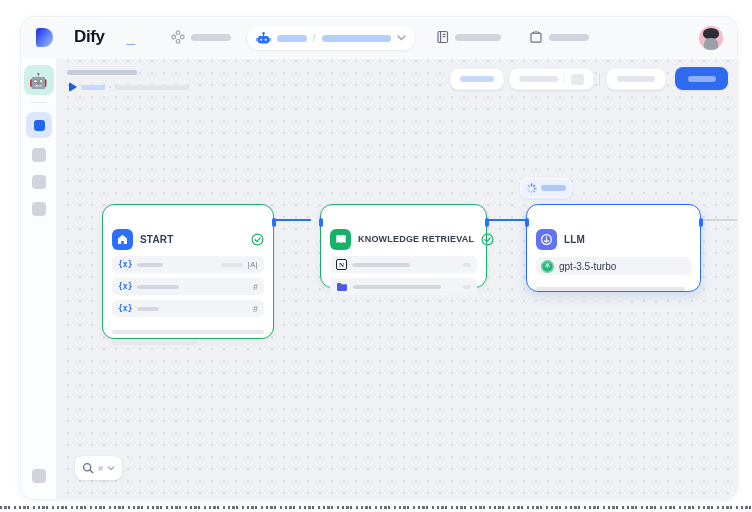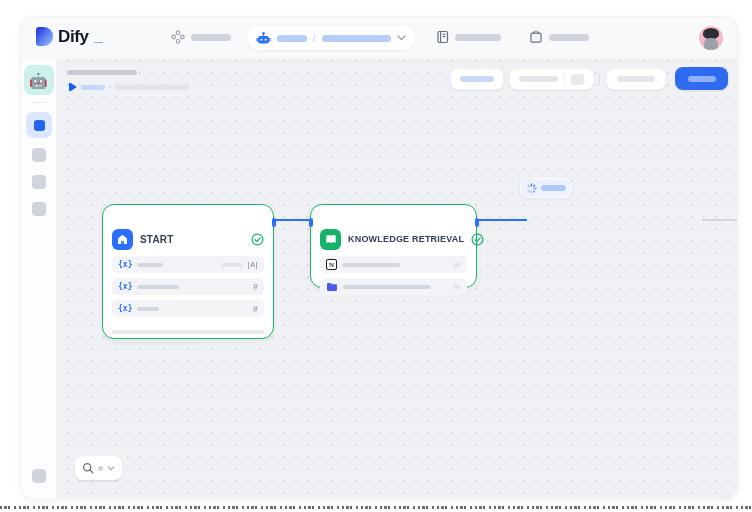--- a/index.html
+++ b/index.html
@@ -12,21 +12,21 @@
       radial-gradient(rgba(215,150,180,.10) .6px, transparent .7px);
     background-size:9px 6px,13px 8px;
   }
   .noise-strip{position:absolute;left:0;top:506px;width:752px;height:3px;opacity:.75;
     background:repeating-linear-gradient(90deg,#2e3340 0 2px,transparent 2px 4px,#3a4050 4px 7px,transparent 7px 8px,#272c38 8px 10px,transparent 10px 14px,#333948 14px 16px,transparent 16px 19px);}
   
   .window{position:absolute;left:20px;top:16px;width:716px;height:482px;border-radius:14px;
     background:#eff1f4;box-shadow:0 2px 10px rgba(16,24,40,.05);overflow:hidden;border:1px solid #f0f1f4;}
   
   .hdr{position:absolute;left:0;top:0;width:100%;height:42px;background:#f8f9fb;}
-  .logo{position:absolute;left:15px;top:10px;display:flex;align-items:flex-start;gap:5px;}
+  .logo{position:absolute;left:15px;top:10px;display:flex;align-items:center;gap:21px;}
   .logo-mark{width:17px;height:19px;border-radius:3px 9px 9px 3px;background:linear-gradient(130deg,#2b3fe4 15%,#5f85f2 55%,#9cb6f9 95%);}
   .logo-text{font-size:17px;font-weight:800;color:#101828;letter-spacing:-.4px;}
   .logo-cursor{font-size:15px;font-weight:800;color:#2970ff;margin-left:1px;}
   .hgroup{position:absolute;top:13px;display:flex;align-items:center;gap:6px;}
   .sk{border-radius:4px;background:#d0d5dd;}
   .sk.h7{height:7px;} .sk.h6{height:6px;} .sk.h5{height:5px;}
   .sk.blue{background:#b4cdf9;}
   .hpill{position:absolute;left:226px;top:9px;width:168px;height:24px;background:#fff;border-radius:12px;
     box-shadow:0 1px 3px rgba(16,24,40,.08);display:flex;align-items:center;gap:6px;padding:0 9px;box-sizing:border-box;}
   .sep{font-size:10px;color:#ccd2da;}
@@ -239,21 +239,21 @@
         <div class="rowsk" style="width:22px;"></div>
         <span class="rtype">
             <span class="hash">#</span>
           </span>
       </div>
       <div class="bline" style="width:100%;margin-top:13px;"></div>
       <div class="bline" style="width:57%;margin-top:7px;"></div>
       <div class="handle right"></div>
     </div>
 
-    <div class="node valid" style="left:253px;top:145px;width:167px;height:84px;">
+    <div class="node valid" style="left:263px;top:145px;width:167px;height:84px;">
       <div class="nhead">
         <div class="nicon knowledge">
           <svg width="12" height="12" viewBox="0 0 12 12">
               <path d="M1.3 2.5C2.9 1.8 4.4 1.8 6 2.5v7.3C4.4 9.1 2.9 9.1 1.3 9.8ZM6 2.5c1.6-.7 3.1-.7 4.7 0v7.3c-1.6-.7-3.1-.7-4.7 0Z" fill="#fff"></path>
             </svg>
         </div>
         <span class="ntitle long">KNOWLEDGE RETRIEVAL</span>
         <span class="ncheck">
           <svg width="13" height="13" viewBox="0 0 13 13" fill="none">
               <circle cx="6.5" cy="6.5" r="5.4" stroke="#17b26a" stroke-width="1.2"></circle>
@@ -292,20 +292,39 @@
             <line x1="9.5" y1="9.5" x2="8.1" y2="8.1" opacity=".55"></line>
           <line x1="6" y1="11" x2="6" y2="9" opacity=".4"></line>
             <line x1="2.5" y1="9.5" x2="3.9" y2="8.1" opacity=".3"></line>
           <line x1="1" y1="6" x2="3" y2="6" opacity=".2"></line>
             <line x1="2.5" y1="2.5" x2="3.9" y2="3.9" opacity=".5"></line>
         </svg>
       </span>
       <div class="sk h6" style="width:28px;background:#adc8f9;"></div>
     </div>
 
+    <div class="node selected" style="left:469px;top:145px;width:175px;height:88px;">
+      <div class="nhead" style="margin-bottom:7px;">
+        <div class="nicon llm">
+          <svg width="13" height="13" viewBox="0 0 13 13" fill="none" stroke="#fff">
+            <circle cx="6.5" cy="6.5" r="4.9" stroke-width="1.2"></circle>
+            <path d="M6.5 3.9v5.2M4.4 7.7c1.4 1 2.8 1 4.2 0" stroke-width="1.1" stroke-linecap="round"></path>
+          </svg>
+        </div>
+        <span class="ntitle">LLM</span>
+      </div>
+      <div class="model-row">
+        <span class="openai">✳</span>
+        <span class="model-name">gpt-3.5-turbo</span>
+      </div>
+      <div class="bline" style="width:96%;margin-top:12px;"></div>
+      <div class="bline" style="width:56%;margin-top:6px;"></div>
+      <div class="handle left"></div>
+      <div class="handle right"></div>
+    </div>
 
     <div class="zoomctl">
       <span>
         <svg width="12" height="12" viewBox="0 0 12 12" fill="none" stroke="#667085" stroke-width="1.3">
           <circle cx="5.2" cy="5.2" r="3.6"></circle>
             <line x1="8" y1="8" x2="10.8" y2="10.8" stroke-linecap="round"></line>
         </svg>
       </span>
       <div class="sk h5" style="width:14px;"></div>
       <span>

